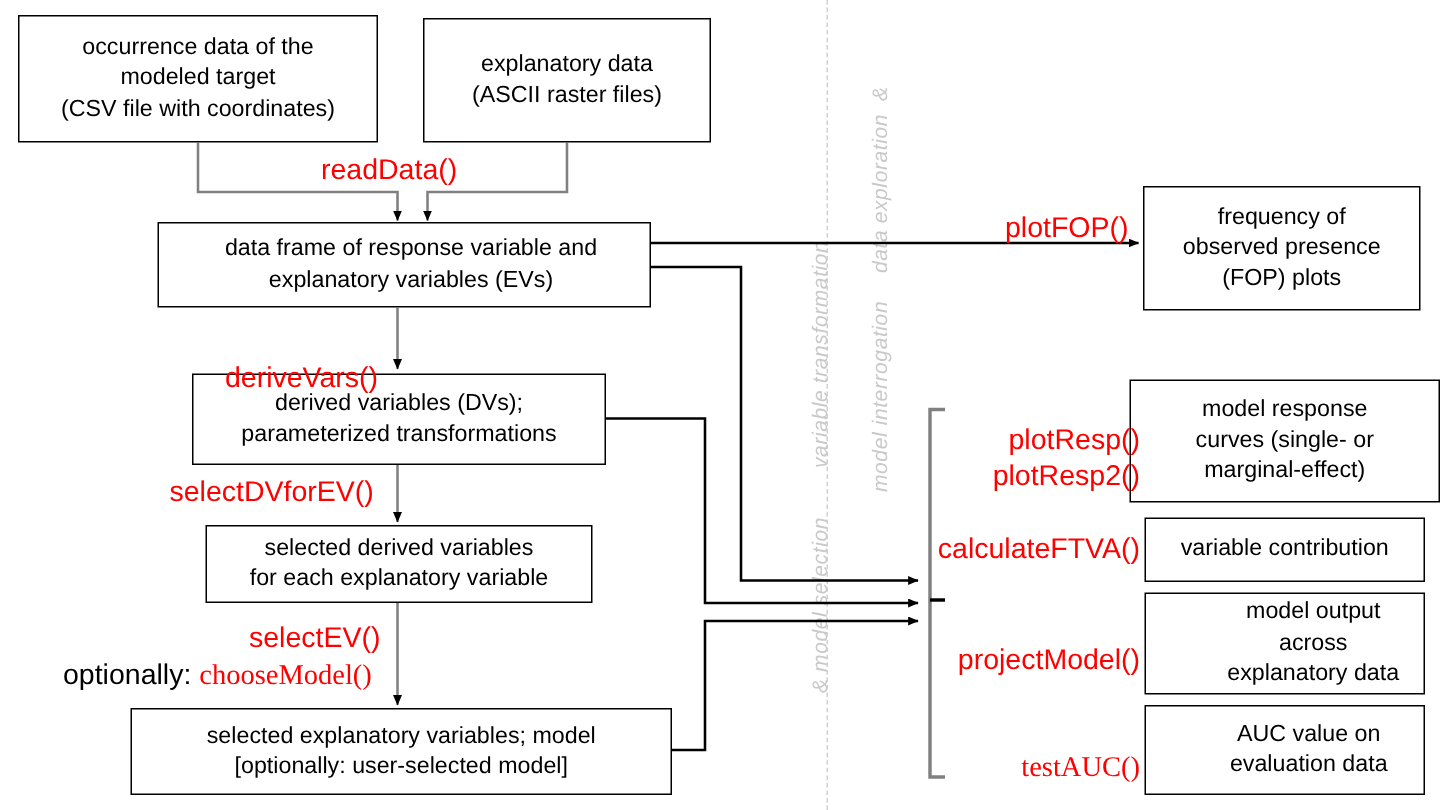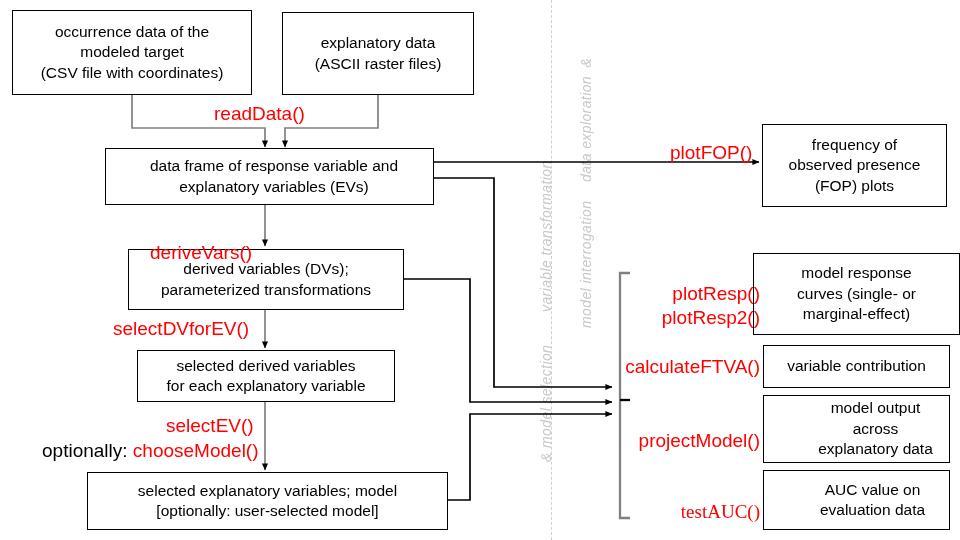--- a/index.html
+++ b/index.html
@@ -149,21 +149,21 @@
 evaluation data</div>
 
   <div class="fn" style="left:214px; top:102px;">readData()</div>
 
   <div class="fn" style="left:150px; top:217px;margin-top:24px;">deriveVars()</div>
 
   <div class="fn" style="left:113px; top:317px;">selectDVforEV()</div>
 
   <div class="fn" style="left:166px; top:414px;">selectEV()</div>
 
-  <div class="fn" style="left:42px; top:439px; color:#000000;"><span style="color: rgb(0, 0, 0);">optionally: </span><span style="color: rgb(255, 0, 0);">chooseModel()</span></div>
+  <div class="fn" style="left:42px; top:439px; color:#000000;"><span style="color: rgb(0, 0, 0);">optionally: </span><span style="color: rgb(255, 0, 0); font-family: Liberation Serif, serif;">chooseModel()</span></div>
 
   <div class="fn" style="left:670px; top:141px;">plotFOP()</div>
 
   <div class="fn right" style="left:600px; top:282px; width:160px;">plotResp()
 plotResp2()</div>
 
   <div class="fn right" style="left:600px; top:355px; width:160px;">calculateFTVA()</div>
 
   <div class="fn right" style="left:600px; top:429px; width:160px;">projectModel()</div>
 

